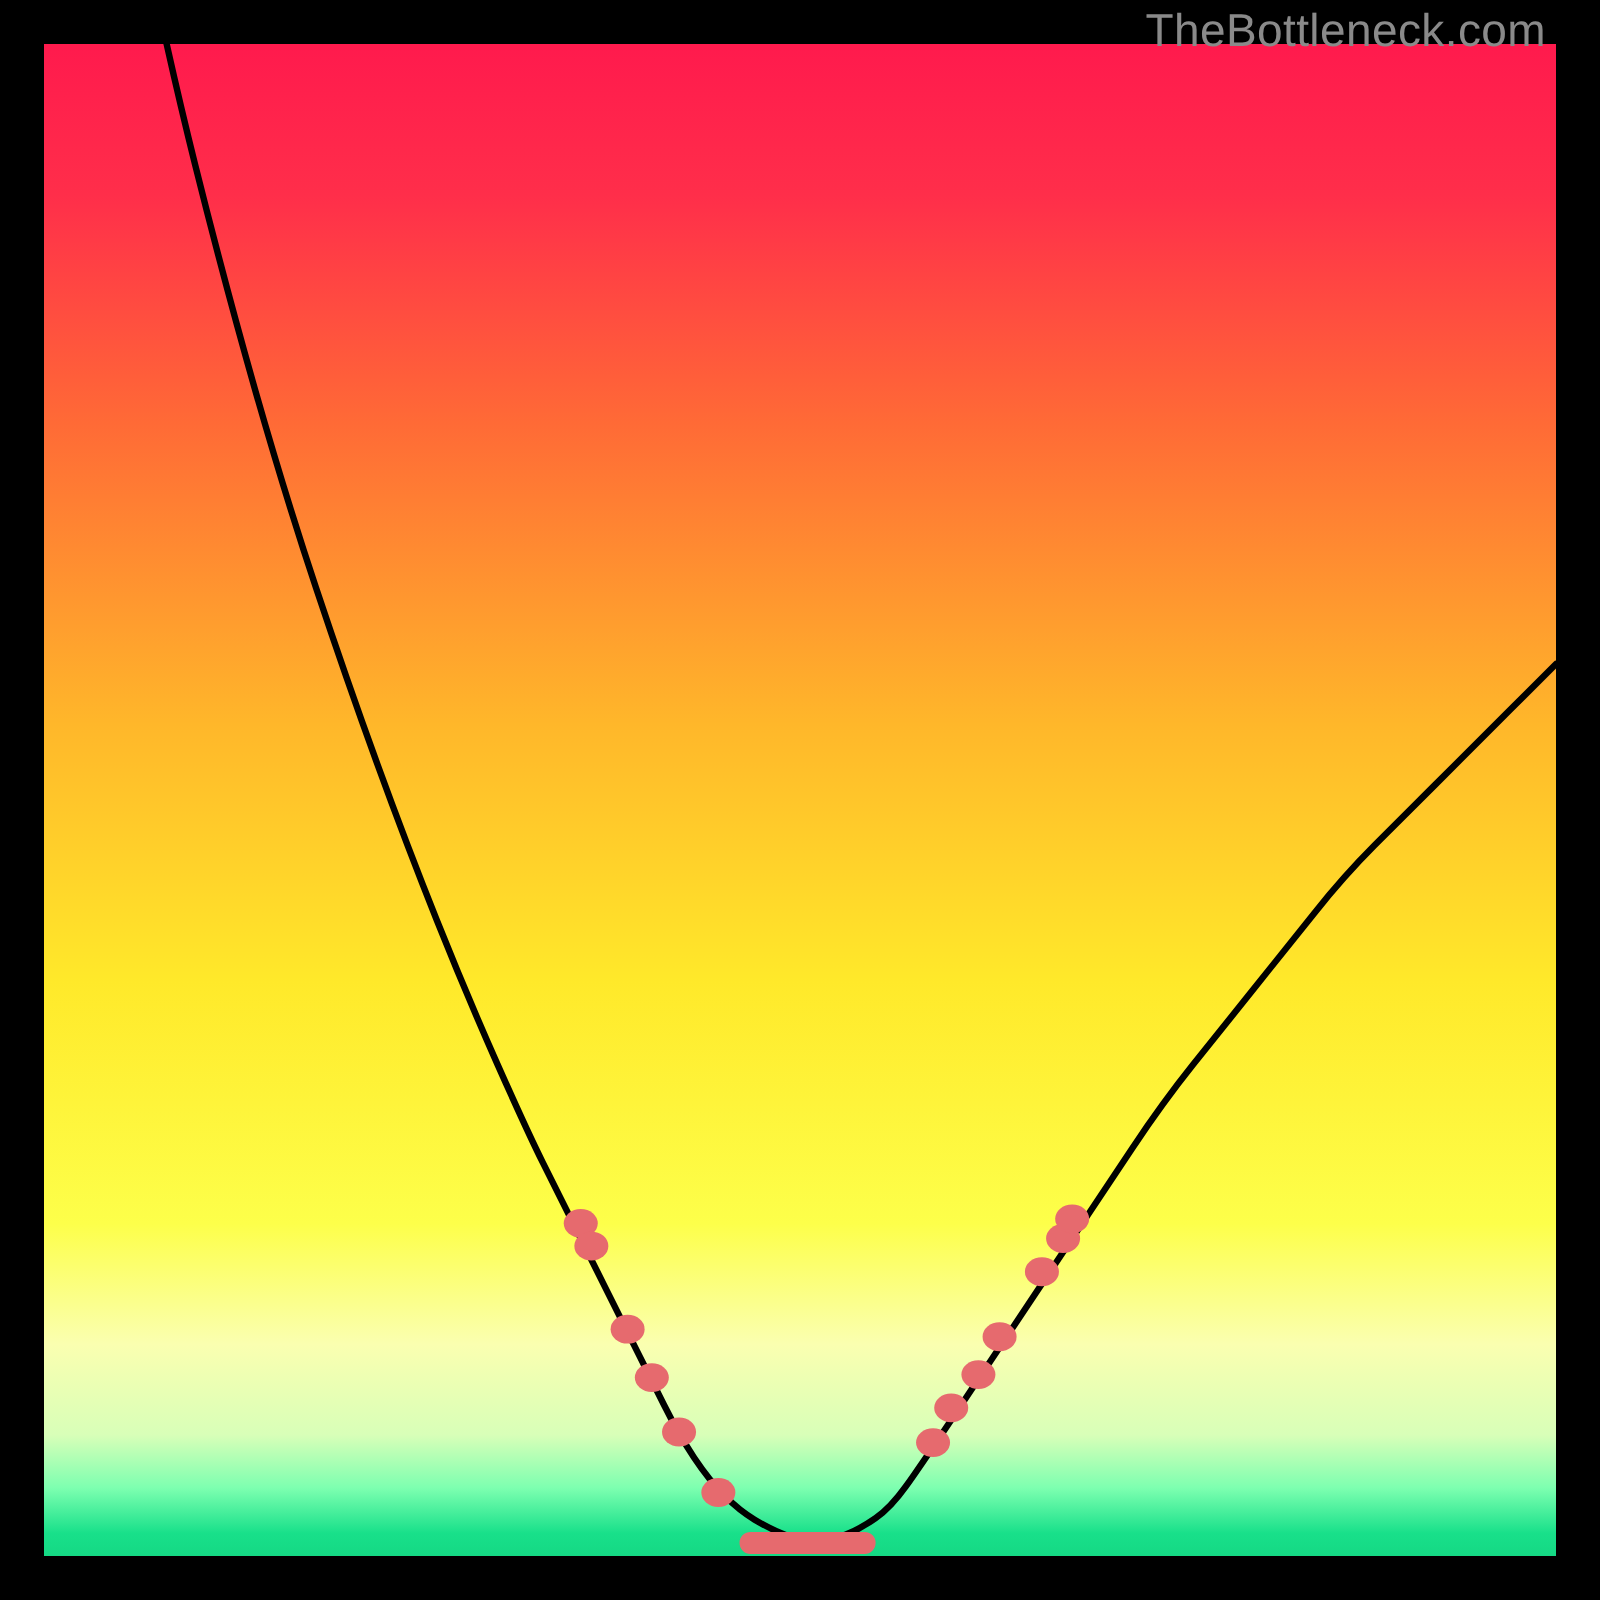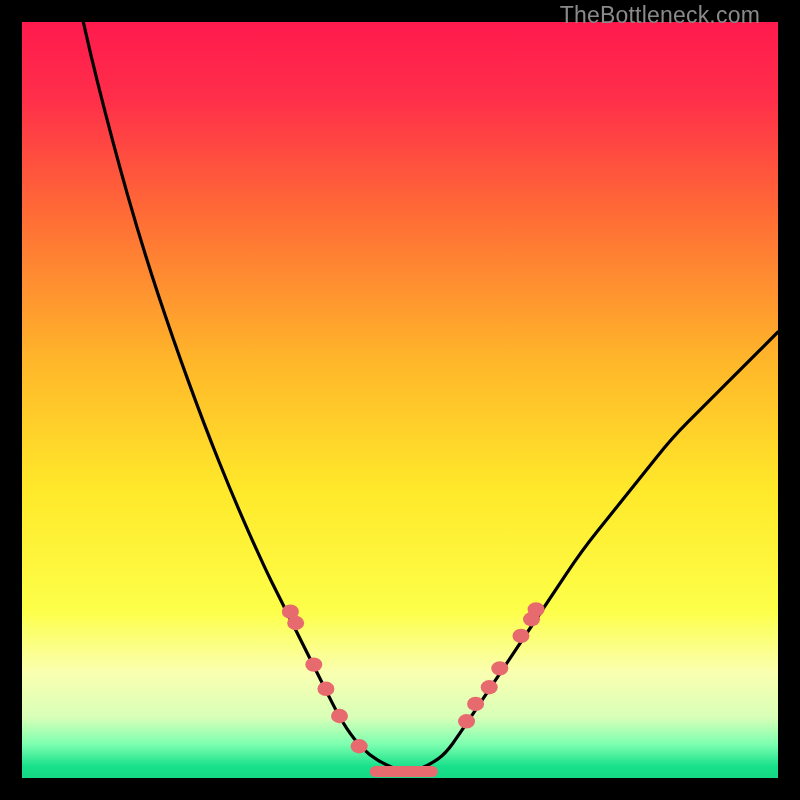--- a/index.html
+++ b/index.html
@@ -21,21 +21,21 @@
   .plot {
     position: absolute;
     left: 0;
     top: 0;
     width: 756px;
     height: 756px;
   }
   .watermark {
     position: absolute;
     top: 2px;
-    right: 40px;
+    right: 27px;
     font-family: Arial, Helvetica, sans-serif;
     font-size: 23px;
     color: #8a8a8a;
     letter-spacing: 0.2px;
     font-weight: 500;
   }
 </style>
 </head>
 <body>
 

